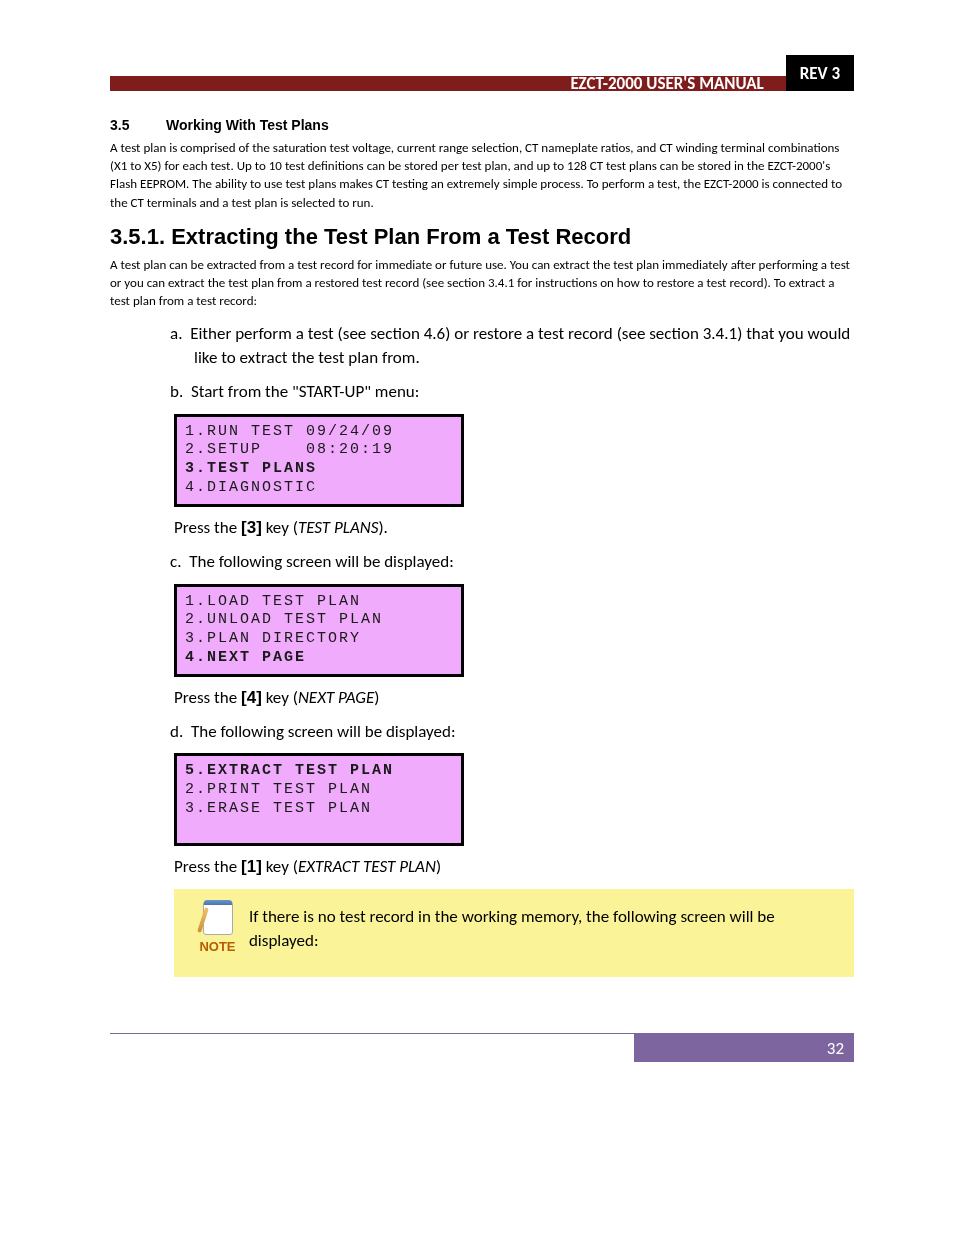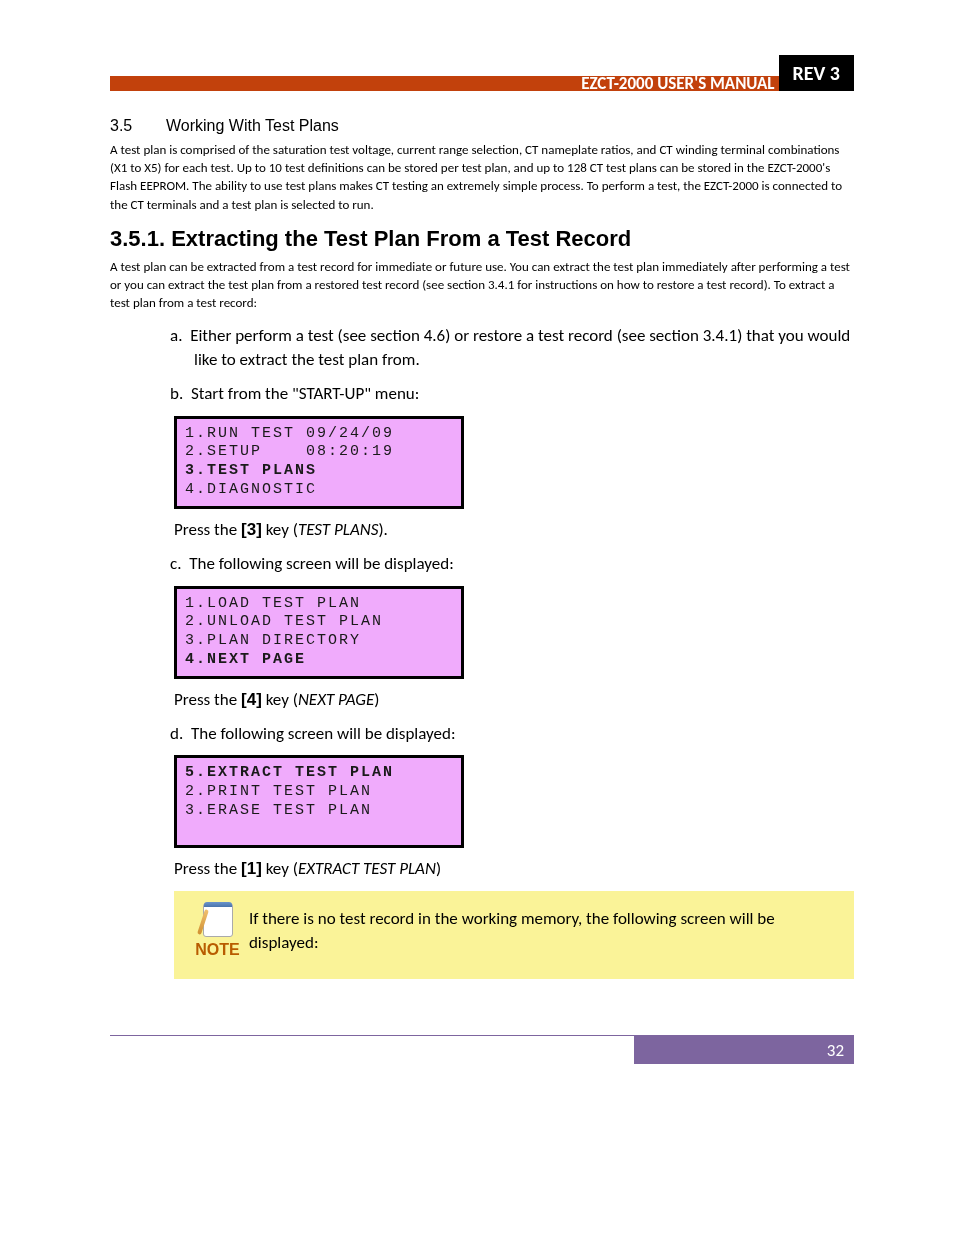--- a/index.html
+++ b/index.html
@@ -15,43 +15,43 @@
     position: relative;
     min-height: 1080px;
   }
   .header-bar {
     display: flex;
     height: 36px;
     margin-bottom: 26px;
   }
   .header-purple {
     flex: 1;
-    background: #c2410c;
+    background: #7f1d1d;
     display: flex;
     align-items: center;
     justify-content: flex-end;
-    padding-right: 4px;
+    padding-right: 22px;
     color: #fff;
     font-weight: bold;
     font-size: 17px;
     margin-top: 21px;
   }
   .header-black {
     background: #000;
     color: #fff;
     font-weight: bold;
-    font-size: 20px;
+    font-size: 17px;
     display: flex;
     align-items: center;
     padding: 0 14px;
   }
   .section-title {
     font-family: Arial, sans-serif;
-    font-weight: normal;
-    font-size: 16px;
+    font-weight: bold;
+    font-size: 14px;
     margin-bottom: 6px;
   }
   .section-title .num {
     display: inline-block;
     width: 56px;
   }
   .body-text {
     font-size: 13px;
     line-height: 1.4;
     margin-bottom: 12px;
@@ -137,21 +137,21 @@
     position: absolute;
     left: 2px; top: 8px;
     width: 4px; height: 26px;
     background: linear-gradient(#f0c070, #d09030);
     transform: rotate(18deg);
     border-radius: 2px;
   }
   .note-label {
     font-family: Arial, sans-serif;
     font-weight: bold;
-    font-size: 16px;
+    font-size: 13px;
     color: #b85c00;
     margin-top: 4px;
   }
   .note-text {
     font-size: 17px;
     line-height: 1.4;
     padding-top: 6px;
   }
   .footer {
     margin-top: 56px;

